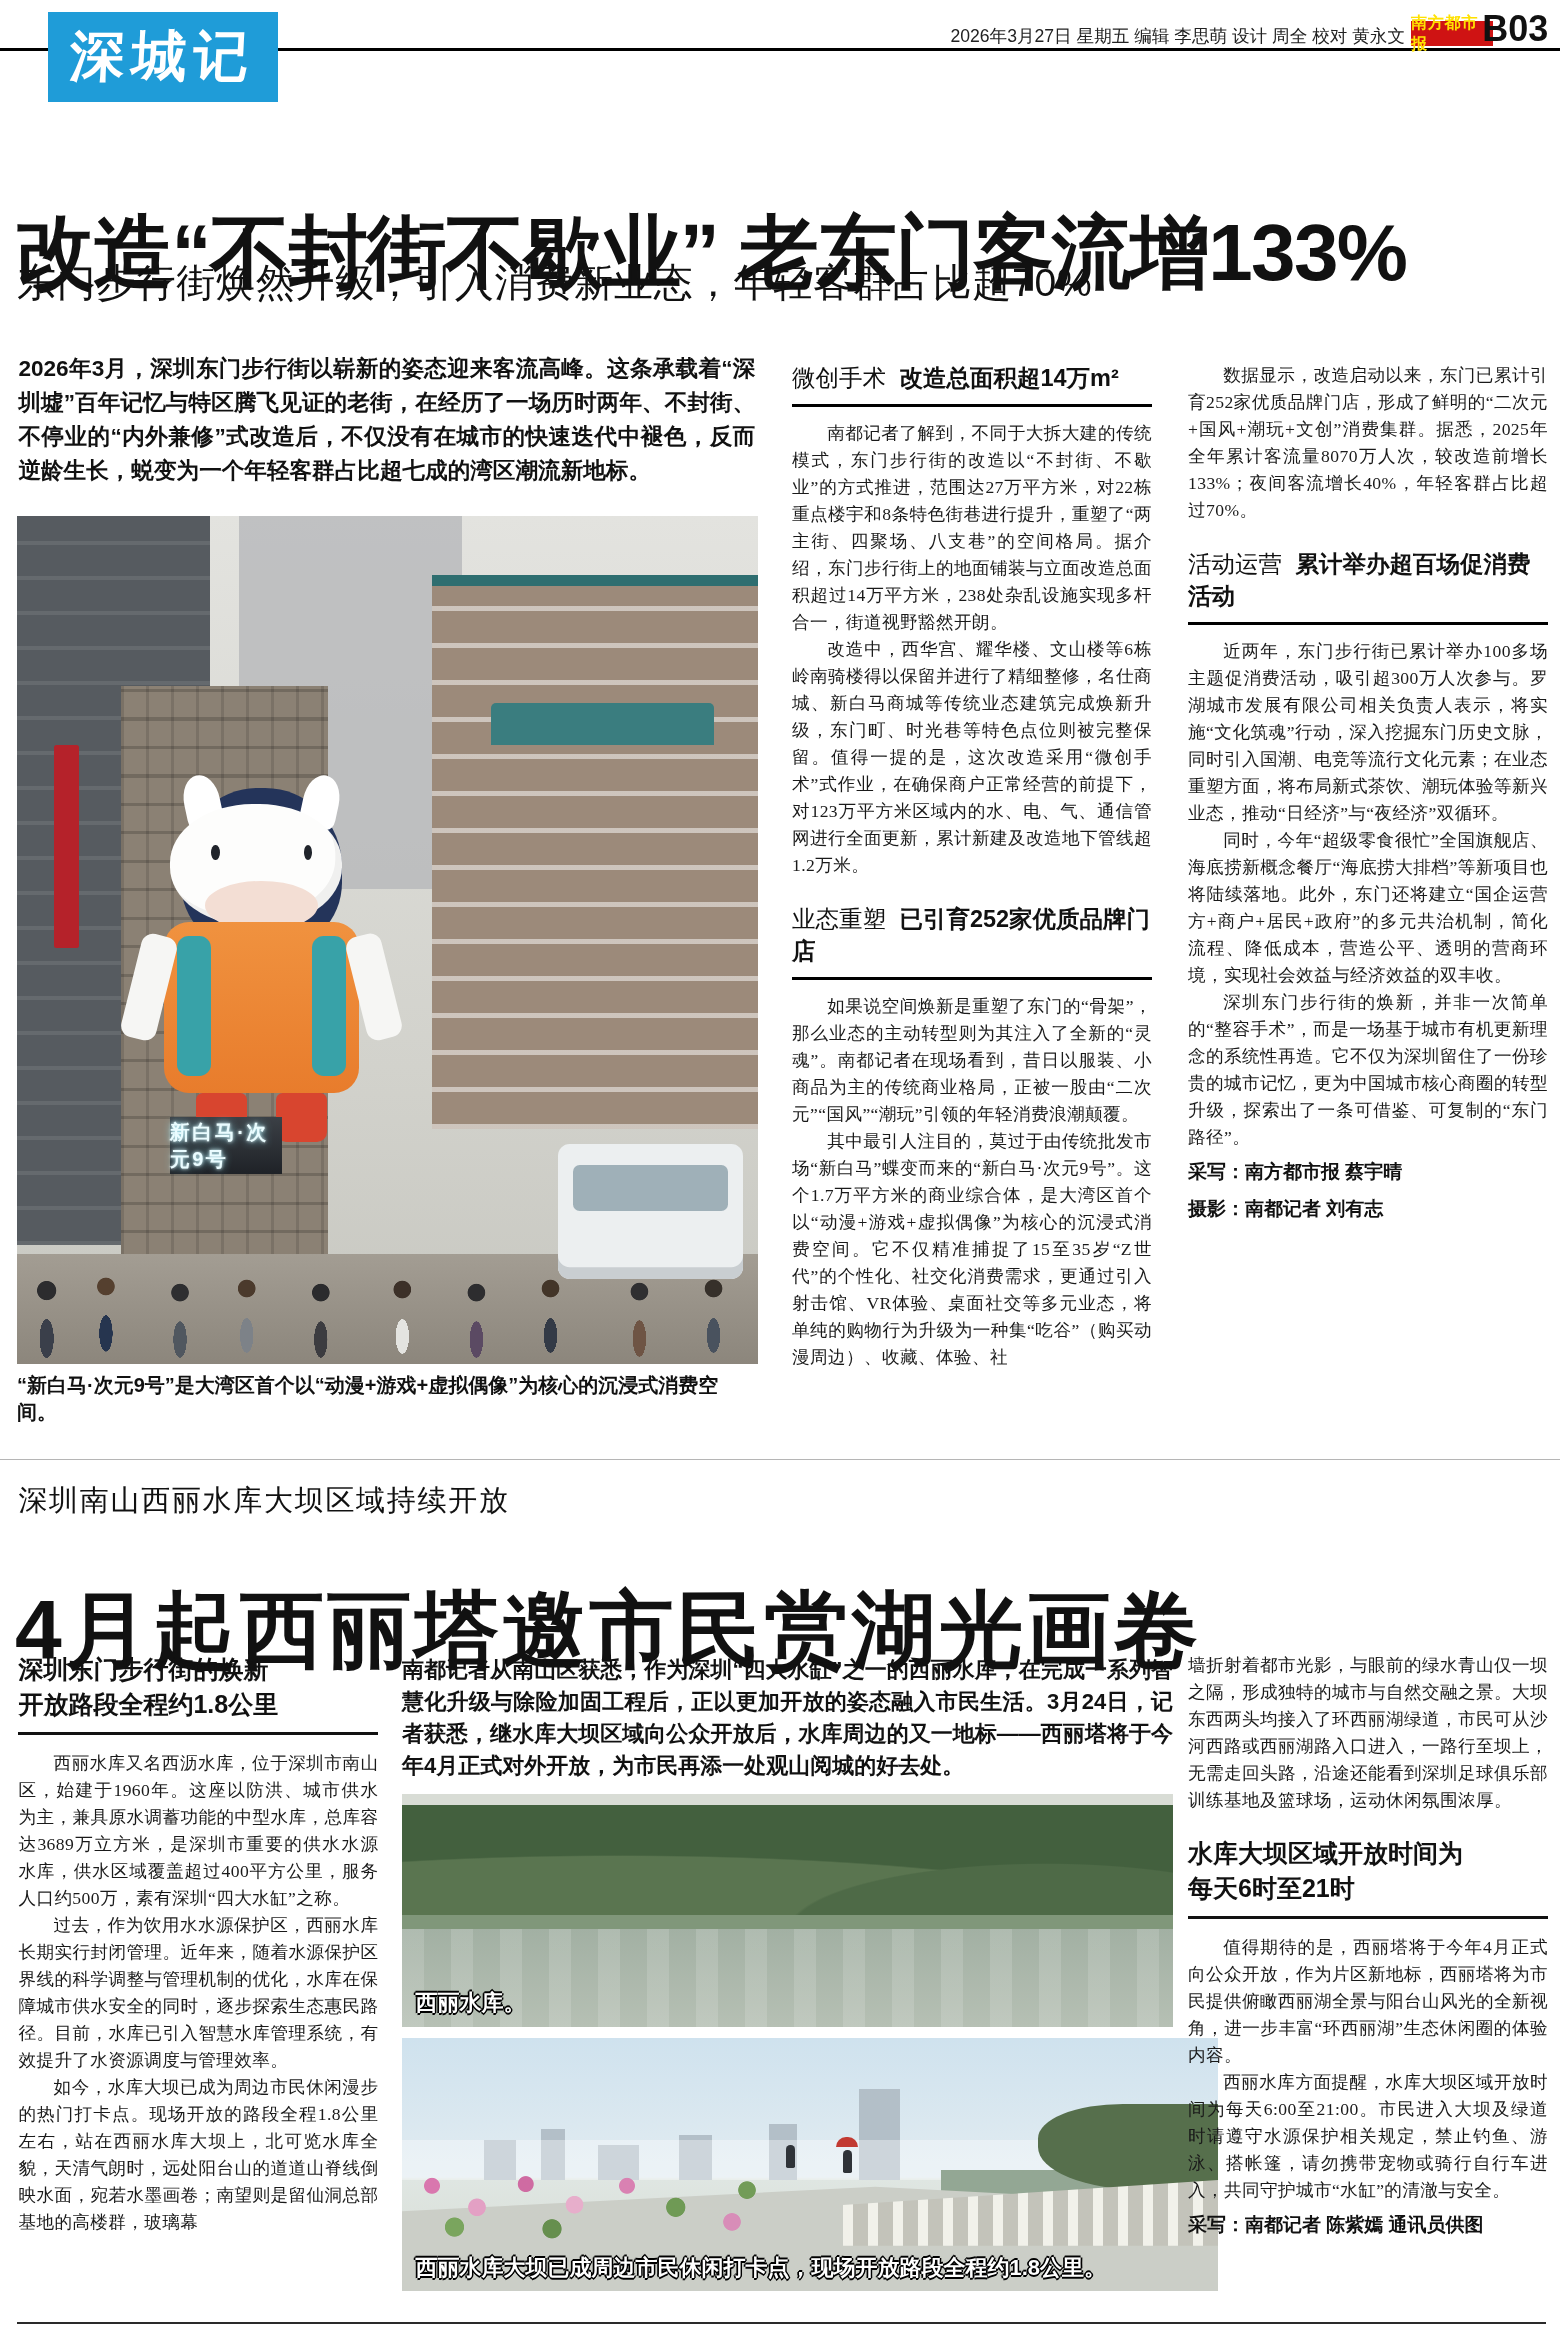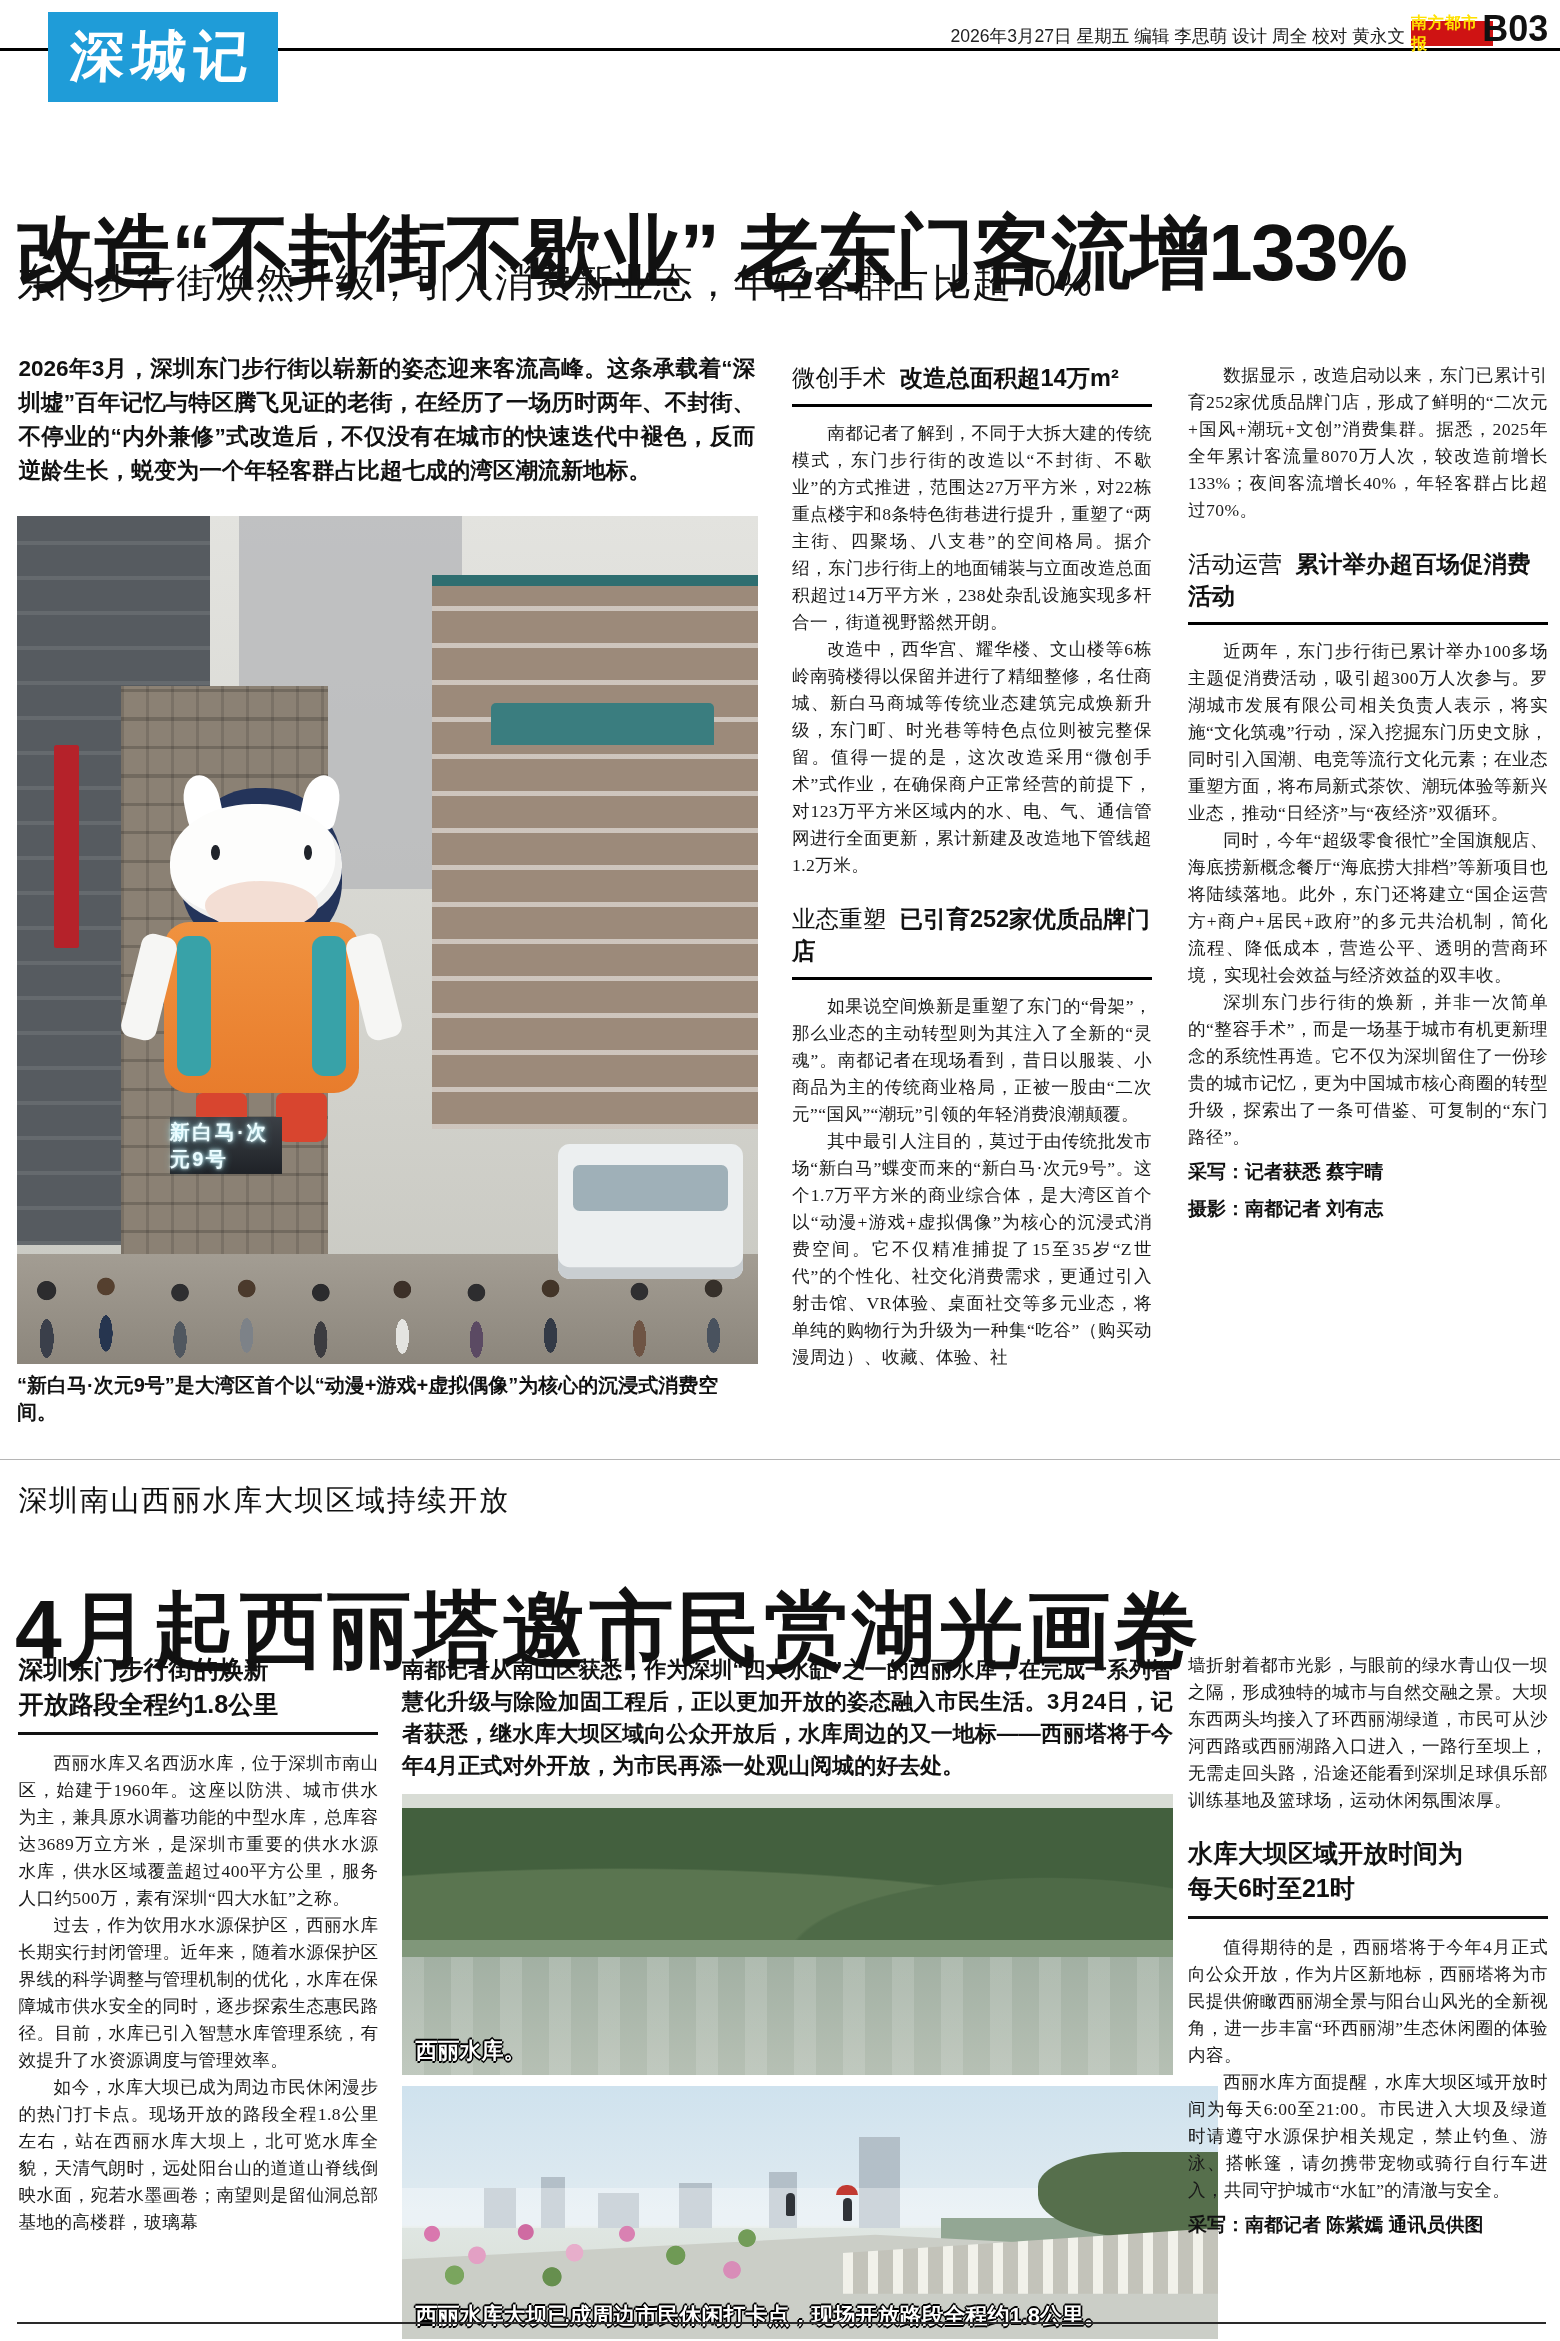--- a/index.html
+++ b/index.html
@@ -92,21 +92,21 @@
   .kicker2{position:absolute;left:18.4px;top:1481px;font-size:29px;font-weight:400;letter-spacing:1.7px;}
   .headline2{position:absolute;left:15px;top:1518px;font-size:84px;font-weight:900;letter-spacing:3.4px;white-space:nowrap;}
   .col-left2{left:18.4px;top:1652px;}
   .col-mid2{position:absolute;left:402px;top:1654px;width:771px;}
   .col-right2{left:1188px;top:1652px;}
   .subhead{font-family:"Liberation Sans","DejaVu Sans",sans-serif;font-size:25px;font-weight:800;line-height:35px;
            padding-bottom:10px;border-bottom:3.4px solid #111;margin-bottom:15px;}
   .subhead.mid-block{margin-top:22px;}
   .lede2{font-size:22px;line-height:32px;font-weight:600;text-align:justify;
          font-family:"Liberation Sans","DejaVu Sans",sans-serif;margin:0;}
-  .photo2{position:relative;margin-top:11.7px;width:771px;height:281px;overflow:hidden;background:#d8dcd5;}
+  .photo2{position:relative;margin-top:11.7px;width:771px;height:233px;overflow:hidden;background:#d8dcd5;}
   .lk-hills{position:absolute;left:0;top:5%;width:100%;height:50%;
             background:radial-gradient(130% 120% at 28% 110%,#5a7550 0 55%,#43603e 56% 100%);}
   .lk-hills::after{content:"";position:absolute;right:0;top:20%;width:55%;height:80%;
             background:radial-gradient(100% 120% at 70% 110%,#4e6a47 0 60%,transparent 61%);}
   .lk-shore{position:absolute;left:0;top:52%;width:100%;height:8%;background:#80977a;}
   .lk-water{position:absolute;left:0;top:58%;width:100%;height:42%;background:linear-gradient(#a2b0a3,#b6c0b4);}
   .lk-water::before{content:"";position:absolute;inset:0;
      background:repeating-linear-gradient(90deg,rgba(255,255,255,.14) 0 22px,transparent 22px 49px);}
   .photo3{position:relative;margin-top:11.7px;width:771px;height:253px;overflow:hidden;
           background:linear-gradient(#cfe2ee 0%,#e2ecf1 55%,#dfe6e2 56%,#d6dad2 100%);padding-left:45px;}
@@ -198,21 +198,21 @@
   </div>
 
   <div class="col col-right1">
     <p>数据显示，改造启动以来，东门已累计引育252家优质品牌门店，形成了鲜明的“二次元+国风+潮玩+文创”消费集群。据悉，2025年全年累计客流量8070万人次，较改造前增长133%；夜间客流增长40%，年轻客群占比超过70%。</p>
     <div class="sect">
       <span class="kicker">活动运营</span><span class="title">累计举办超百场促消费活动</span>
     </div>
     <p>近两年，东门步行街已累计举办100多场主题促消费活动，吸引超300万人次参与。罗湖城市发展有限公司相关负责人表示，将实施“文化筑魂”行动，深入挖掘东门历史文脉，同时引入国潮、电竞等流行文化元素；在业态重塑方面，将布局新式茶饮、潮玩体验等新兴业态，推动“日经济”与“夜经济”双循环。</p>
     <p>同时，今年“超级零食很忙”全国旗舰店、海底捞新概念餐厅“海底捞大排档”等新项目也将陆续落地。此外，东门还将建立“国企运营方+商户+居民+政府”的多元共治机制，简化流程、降低成本，营造公平、透明的营商环境，实现社会效益与经济效益的双丰收。</p>
     <p>深圳东门步行街的焕新，并非一次简单的“整容手术”，而是一场基于城市有机更新理念的系统性再造。它不仅为深圳留住了一份珍贵的城市记忆，更为中国城市核心商圈的转型升级，探索出了一条可借鉴、可复制的“东门路径”。</p>
-    <div class="byline">采写：记者获悉 蔡宇晴</div>
+    <div class="byline">采写：南方都市报 蔡宇晴</div>
     <div class="byline">摄影：南都记者 刘有志</div>
   </div>
 
   <div class="divider"></div>
 
   <div class="kicker2">深圳南山西丽水库大坝区域持续开放</div>
   <h1 class="headline2">4月起西丽塔邀市民赏湖光画卷</h1>
 
   <div class="col col-left2">
     <div class="subhead">

